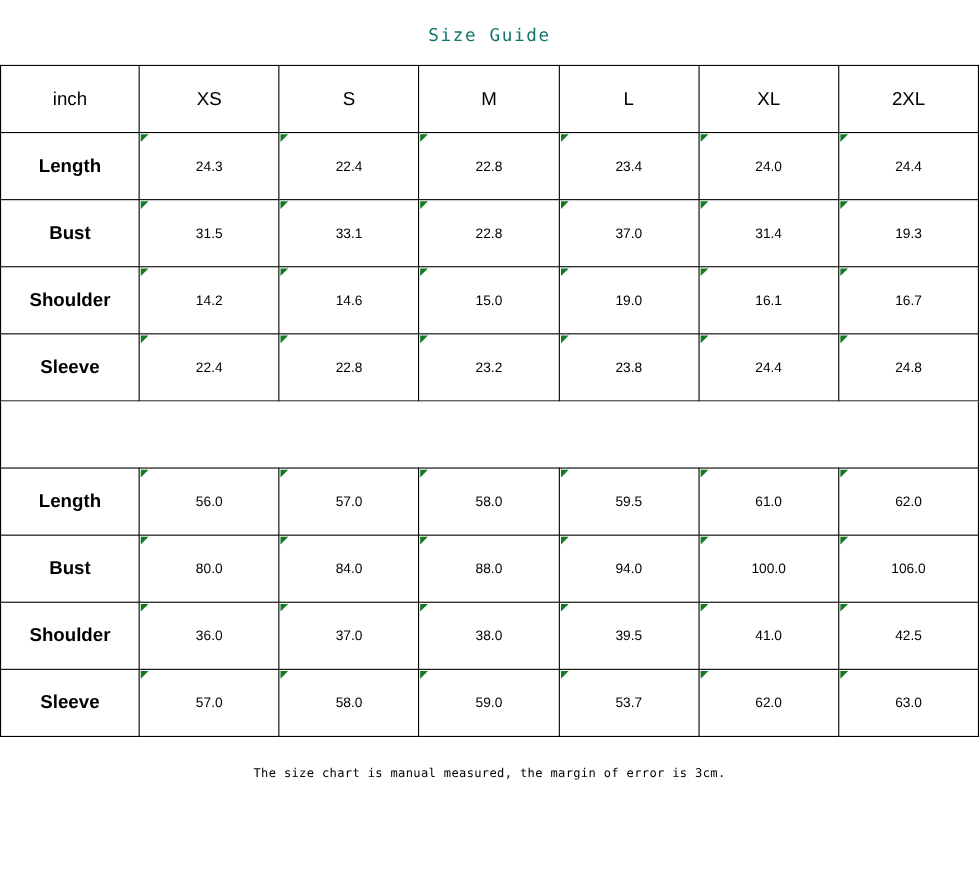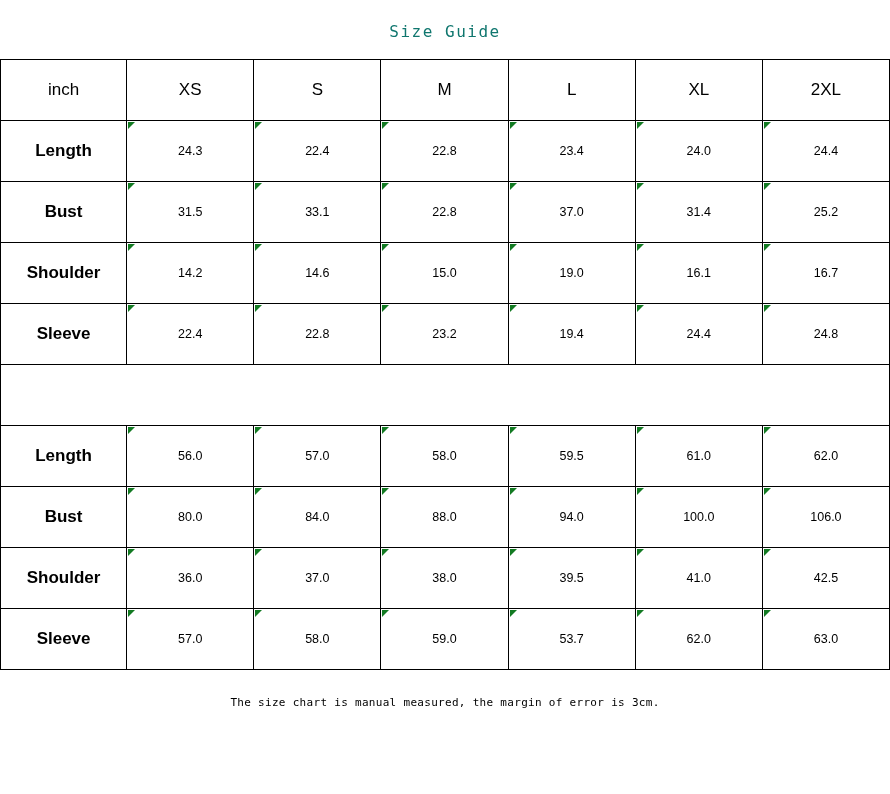--- a/index.html
+++ b/index.html
@@ -118,39 +118,39 @@
         <td class="marker">24.4</td>
       </tr>
 
       <tr>
         <td class="rowlabel">Bust</td>
         <td class="marker">31.5</td>
         <td class="marker">33.1</td>
         <td class="marker">22.8</td>
         <td class="marker">37.0</td>
         <td class="marker">31.4</td>
-        <td class="marker">25.2</td>
+        <td class="marker">19.3</td>
       </tr>
 
       <tr>
         <td class="rowlabel">Shoulder</td>
         <td class="marker">14.2</td>
         <td class="marker">14.6</td>
         <td class="marker">15.0</td>
         <td class="marker">19.0</td>
         <td class="marker">16.1</td>
         <td class="marker">16.7</td>
       </tr>
 
       <tr>
         <td class="rowlabel">Sleeve</td>
         <td class="marker">22.4</td>
         <td class="marker">22.8</td>
         <td class="marker">23.2</td>
-        <td class="marker">19.4</td>
+        <td class="marker">23.8</td>
         <td class="marker">24.4</td>
         <td class="marker">24.8</td>
       </tr>
     </tbody>
   </table>
 
   <div class="gap"></div>
 
   <table class="size-table">
     <colgroup>

